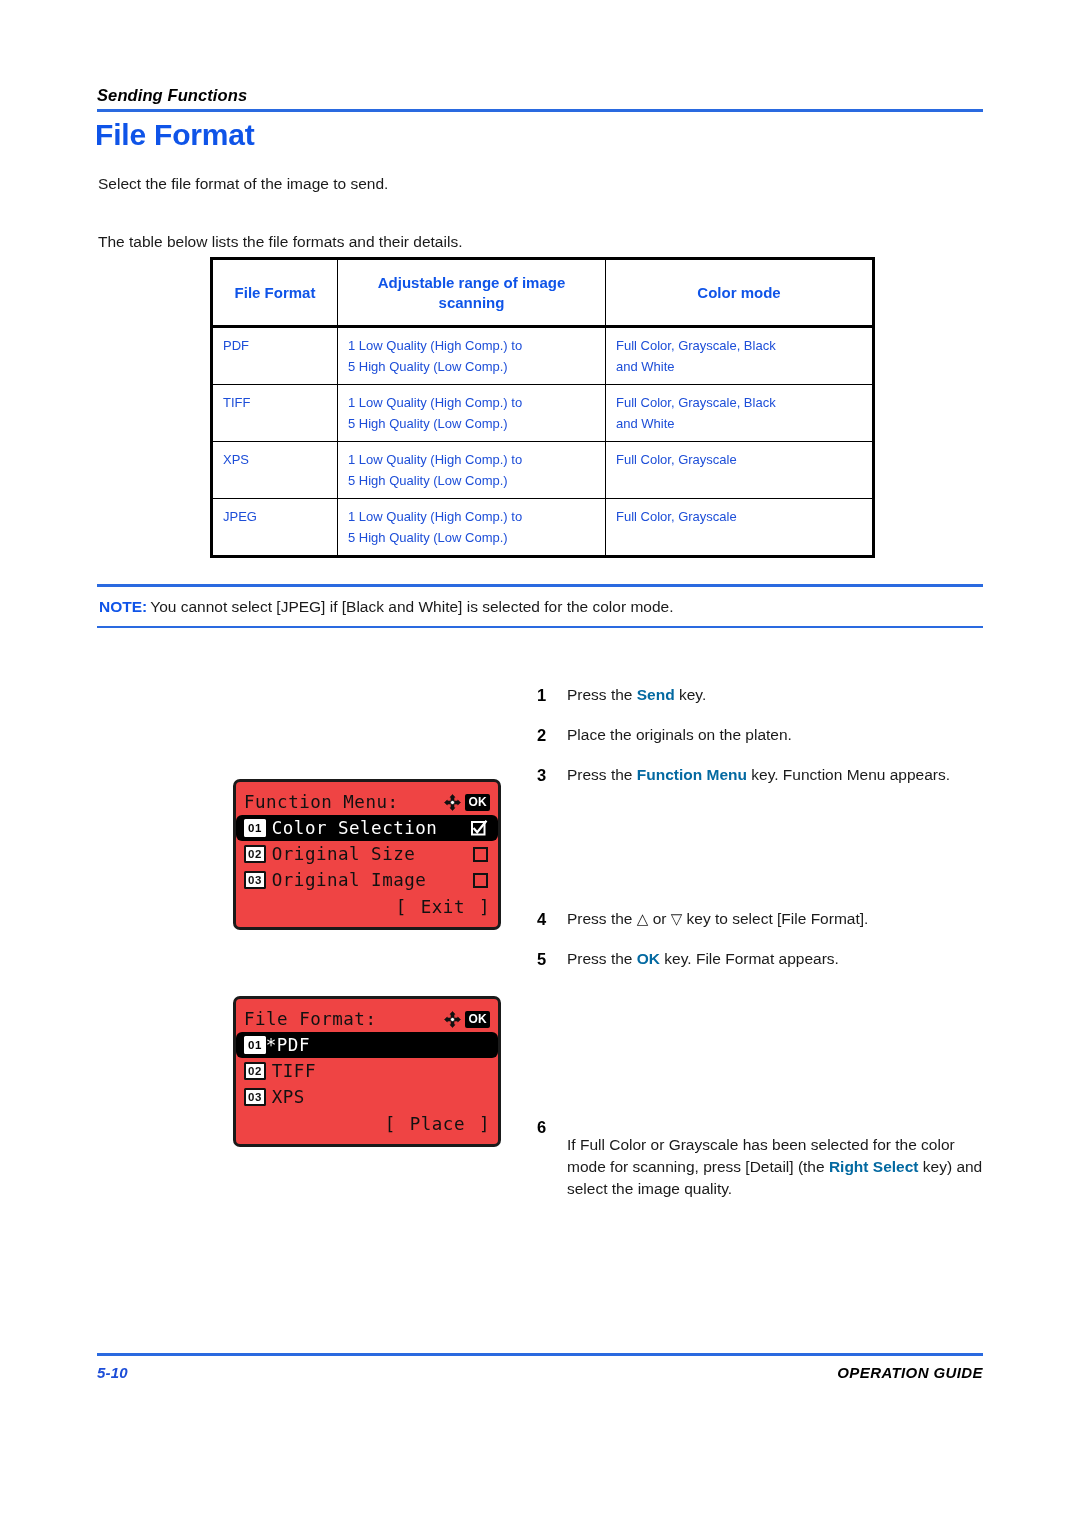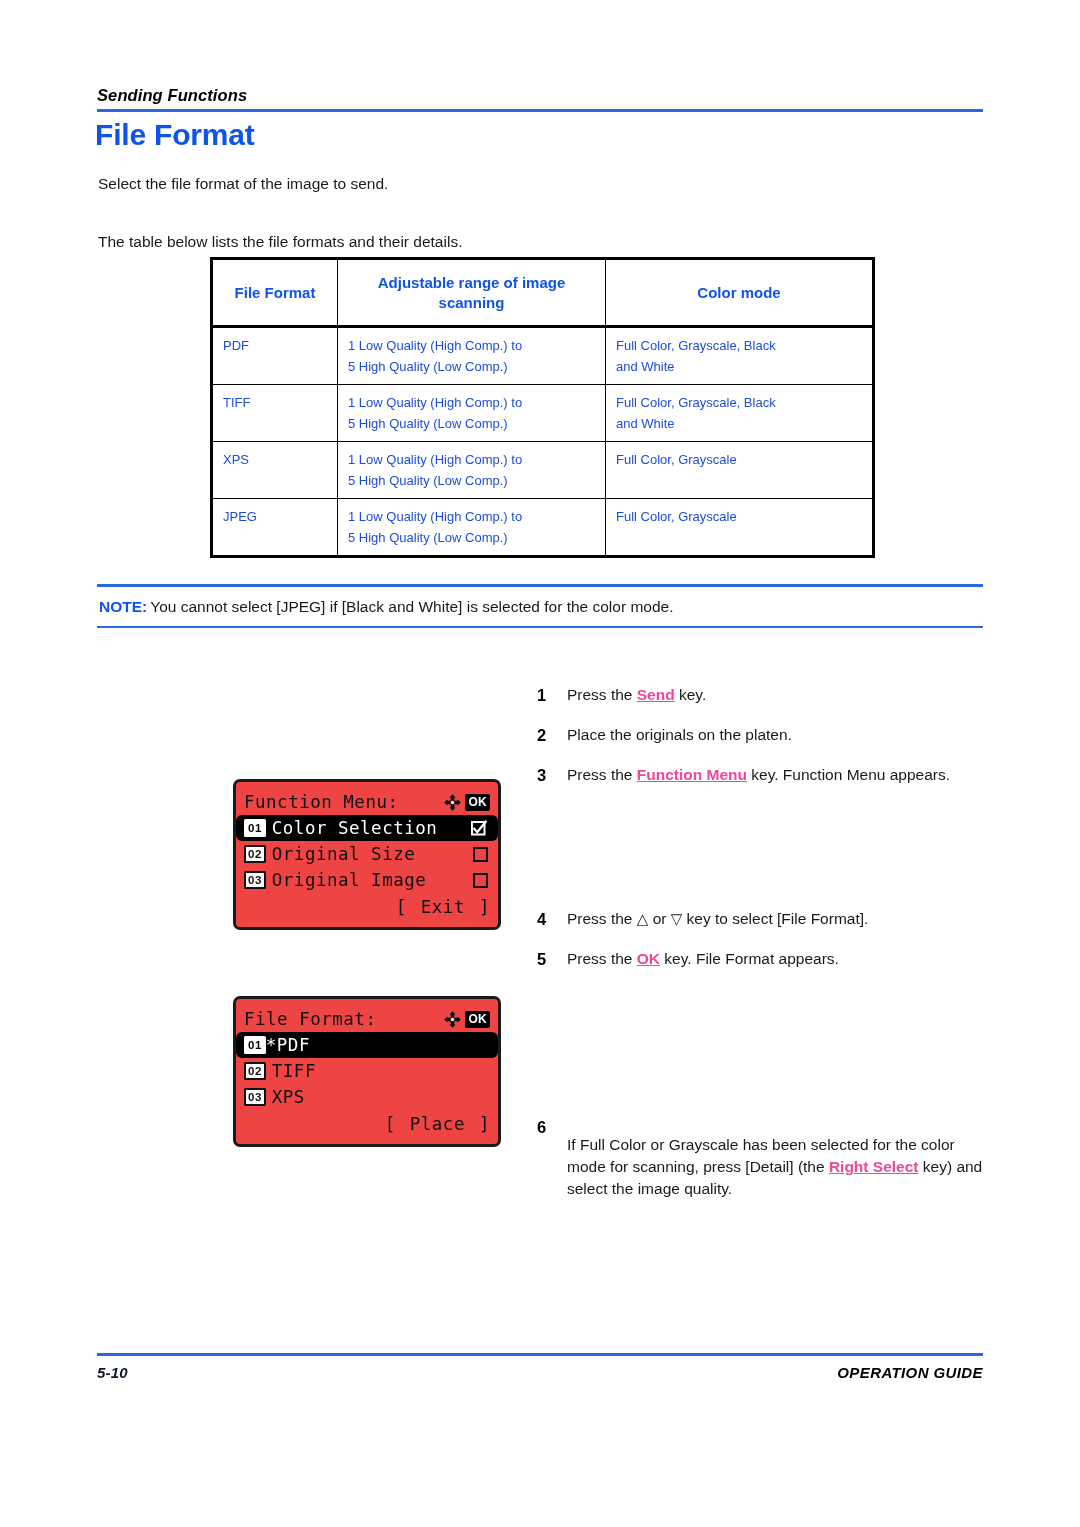--- a/index.html
+++ b/index.html
@@ -168,21 +168,21 @@
     color: #000;
     line-height: 22px;
     text-align: left;
   }
   .step-body {
     flex: 1 1 auto;
     font-size: 15.5px;
     line-height: 22px;
     color: #1a1a1a;
   }
-  .step-body b { font-weight: bold; color: #ec4899; text-decoration: underline; }
+  .step-body b { font-weight: bold; color: #0369a1; }
   .step-sub {
     margin-top: 18px;
   }
   .arrow-gl {
     font-size: 15px;
     line-height: 22px;
     display: inline-block;
     transform: translateY(-0.5px);
   }
 
@@ -325,21 +325,21 @@
   .footer-row {
     display: flex;
     justify-content: space-between;
     align-items: baseline;
     margin-top: 8px;
   }
   .footer-page {
     font-size: 15px;
     font-weight: bold;
     font-style: italic;
-    color: #0f172a;
+    color: #1d4ed8;
     letter-spacing: 0.2px;
   }
   .footer-guide {
     font-size: 15px;
     font-weight: bold;
     font-style: italic;
     color: #000;
     letter-spacing: 0.4px;
   }
 </style>

